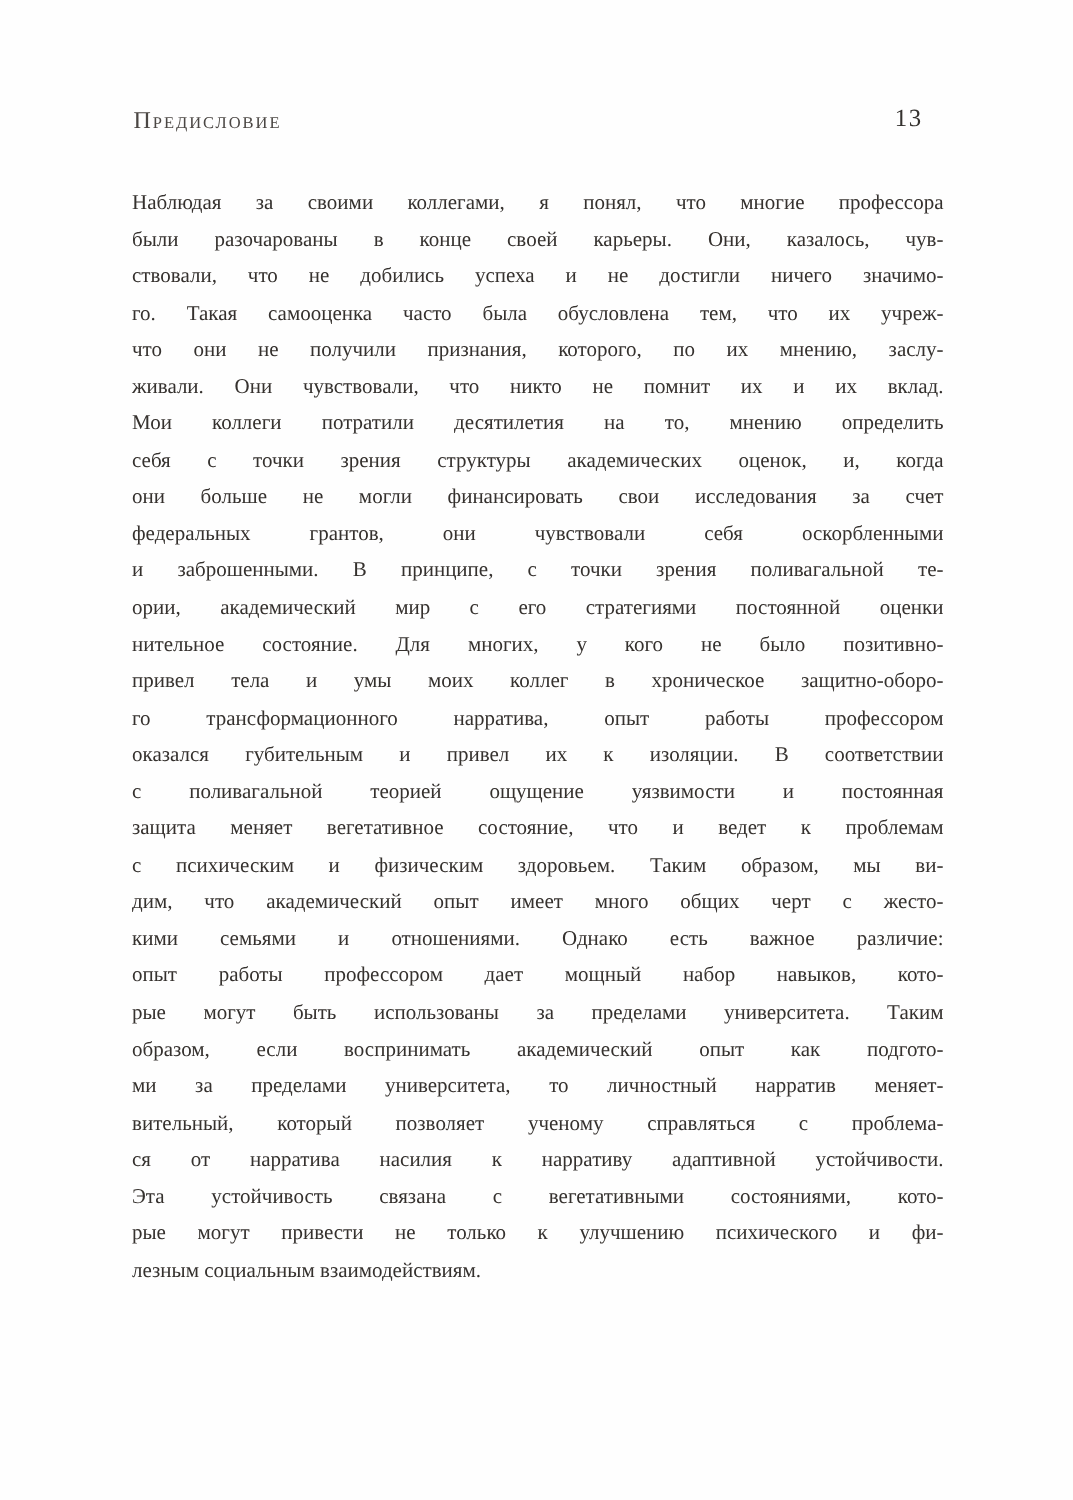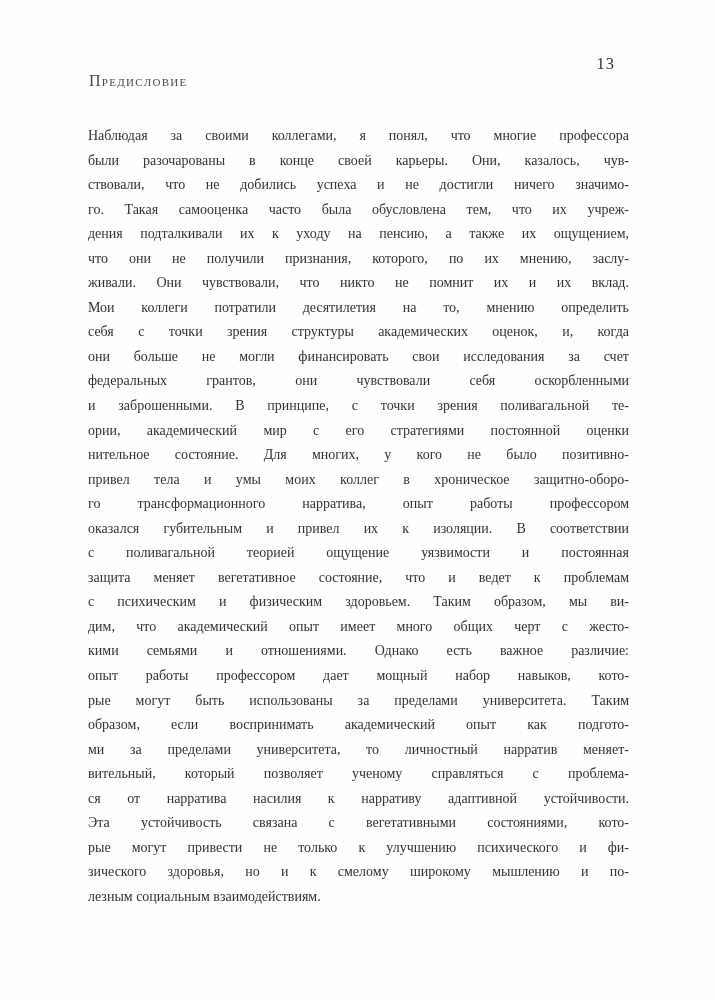--- a/index.html
+++ b/index.html
@@ -19,21 +19,21 @@
     position: absolute;
     left: 89px;
     top: 72px;
     font-size: 16px;
     font-variant: small-caps;
     letter-spacing: 1.3px;
     color: #4b4744;
   }
   .page-number {
     position: absolute;
-    top: 54px;
+    top: 69px;
     right: 100px;
     font-size: 16.5px;
     letter-spacing: 1px;
     color: #35322f;
     text-align: center;
   }
   .body-text {
     position: absolute;
     left: 88px;
     top: 124px;
@@ -56,21 +56,20 @@
 <body>
 
 <div class="page">
   <span class="running-header">Предисловие</span>
   <span class="page-number">13</span>
   <div class="body-text">
       <div class="line">Наблюдая за своими коллегами, я понял, что многие профессора</div>
       <div class="line">были разочарованы в конце своей карьеры. Они, казалось, чув-</div>
       <div class="line">ствовали, что не добились успеха и не достигли ничего значимо-</div>
       <div class="line">го. Такая самооценка часто была обусловлена тем, что их учреж-</div>
-      <div class="line">дения подталкивали их к уходу на пенсию, а также их ощущением,</div>
       <div class="line">что они не получили признания, которого, по их мнению, заслу-</div>
       <div class="line">живали. Они чувствовали, что никто не помнит их и их вклад.</div>
       <div class="line">Мои коллеги потратили десятилетия на то, мнению определить</div>
       <div class="line">себя с точки зрения структуры академических оценок, и, когда</div>
       <div class="line">они больше не могли финансировать свои исследования за счет</div>
       <div class="line">федеральных грантов, они чувствовали себя оскорбленными</div>
       <div class="line">и заброшенными. В принципе, с точки зрения поливагальной те-</div>
       <div class="line">ории, академический мир с его стратегиями постоянной оценки</div>
       <div class="line">нительное состояние. Для многих, у кого не было позитивно-</div>
       <div class="line">привел тела и умы моих коллег в хроническое защитно-оборо-</div>
@@ -82,16 +81,15 @@
       <div class="line">дим, что академический опыт имеет много общих черт с жесто-</div>
       <div class="line">кими семьями и отношениями. Однако есть важное различие:</div>
       <div class="line">опыт работы профессором дает мощный набор навыков, кото-</div>
       <div class="line">рые могут быть использованы за пределами университета. Таким</div>
       <div class="line">образом, если воспринимать академический опыт как подгото-</div>
       <div class="line">ми за пределами университета, то личностный нарратив меняет-</div>
       <div class="line">вительный, который позволяет ученому справляться с проблема-</div>
       <div class="line">ся от нарратива насилия к нарративу адаптивной устойчивости.</div>
       <div class="line">Эта устойчивость связана с вегетативными состояниями, кото-</div>
       <div class="line">рые могут привести не только к улучшению психического и фи-</div>
-      <div class="line">зического здоровья, но и к смелому широкому мышлению и по-</div>
       <div class="line last-line">лезным социальным взаимодействиям.</div>
     </div>
 </div>
 
 </body></html>

